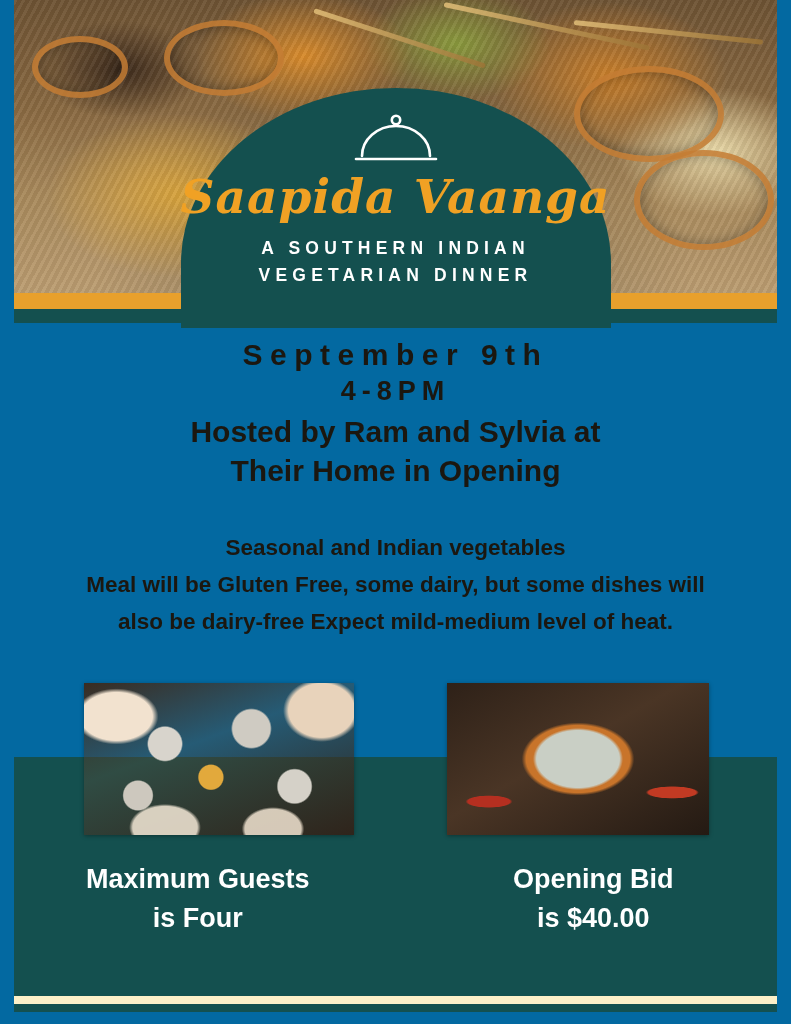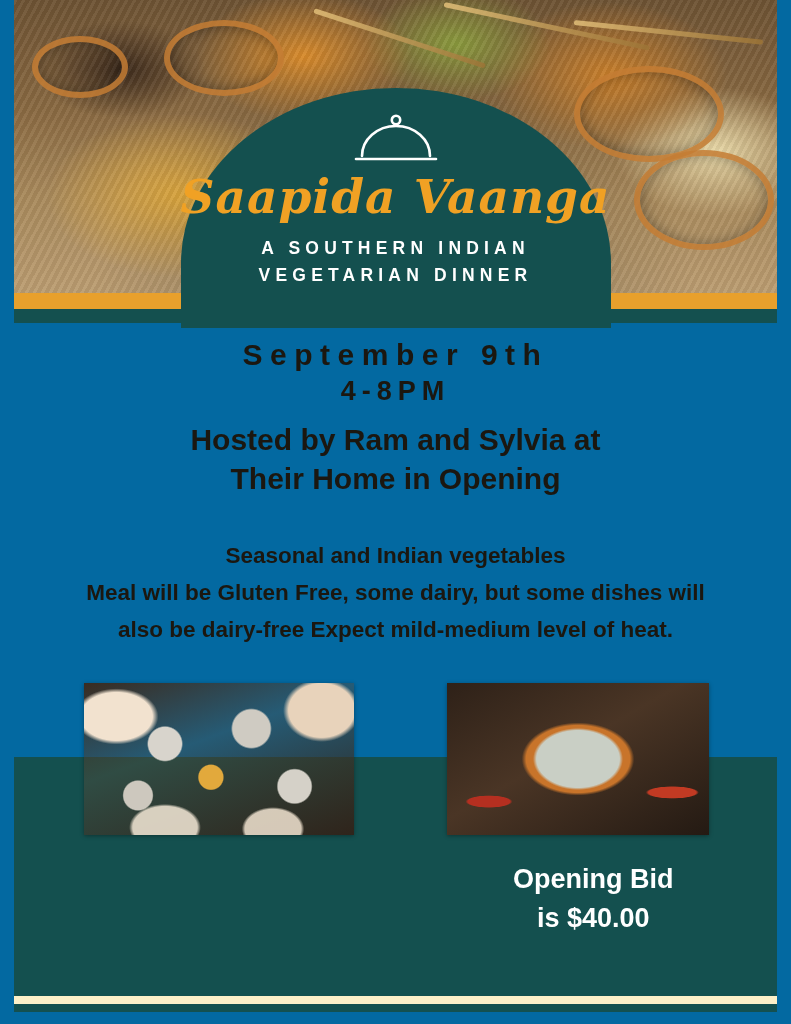--- a/index.html
+++ b/index.html
@@ -139,21 +139,21 @@
     font-size: 27px;
     font-weight: 700;
     letter-spacing: 6px;
     margin-top: 2px;
     color: #1b1710;
   }
   .host-line {
     font-size: 30px;
     font-weight: 700;
     line-height: 1.28;
-    margin-top: 14px;
+    margin-top: 6px;
     color: #1b1710;
   }
   .detail-block {
     margin-top: 40px;
     font-size: 22.5px;
     font-weight: 700;
     line-height: 1.64;
     color: #1b1710;
   }
 
@@ -302,20 +302,22 @@
     <div class="photo photo-left">
       <div class="thali"></div>
     </div>
     <div class="photo photo-right">
       <div class="curry"></div>
     </div>
   </div>
 
   <div class="footer-cols">
     <div class="fcol">
+      <p>Maximum Guests</p>
+      <p>is Four</p>
     </div>
     <div class="fcol">
       <p>Opening Bid</p>
       <p>is $40.00</p>
     </div>
   </div>
 
   <div class="bottom-gap"></div>
   <div class="bottom-strip"></div>
 </div>

